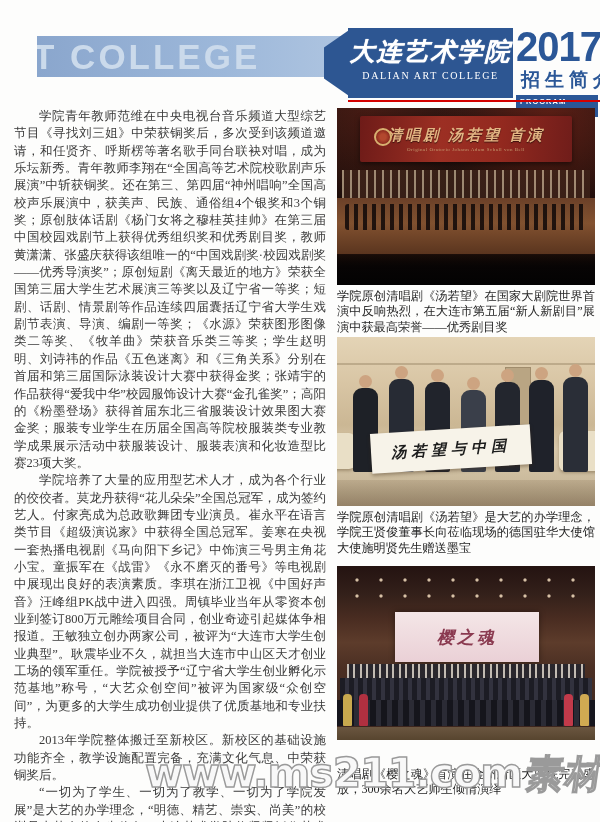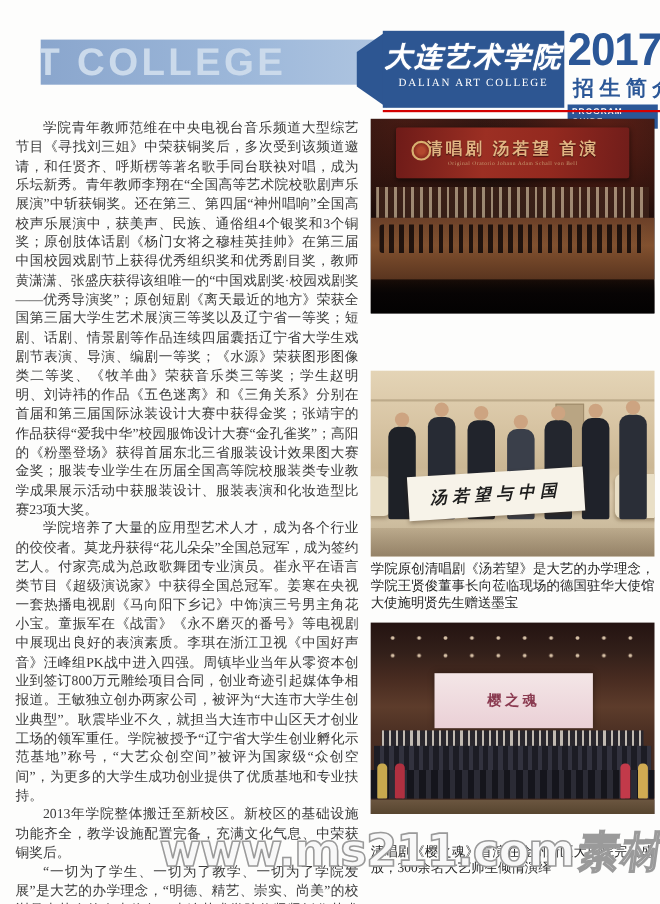--- a/index.html
+++ b/index.html
@@ -42,21 +42,21 @@
     background:linear-gradient(180deg,#2a1612 0%,#1e100c 36%,#140a08 52%,#2b1710 60%,#1a0d08 84%,#060303 100%); }
   .photo1 .glow { position:absolute; inset:0;
     background:radial-gradient(circle at 82% 6%,rgba(150,40,25,.45),transparent 42%),
                radial-gradient(circle at 12% 4%,rgba(120,35,22,.35),transparent 38%); }
   .p1-banner { position:absolute; left:9%; top:8px; width:82%; height:46px;
     background:linear-gradient(95deg,#6e1b18,#9c2f23 38%,#93291f 66%,#701d1a);
     border-radius:2px; display:flex; flex-direction:column; align-items:center; justify-content:center;
     box-shadow:0 2px 5px rgba(0,0,0,.5); }
   .p1-banner .emblem { position:absolute; left:14px; top:12px; width:18px; height:18px; border-radius:50%;
     border:2px solid #d8b070; background:radial-gradient(circle,#b3482e 30%,#8c2a1e 70%); }
-  .p1-banner-title { color:#e3b583; font-size:15px; font-weight:bold; letter-spacing:3px; 
+  .p1-banner-title { color:#e3b583; font-size:15px; font-weight:bold; letter-spacing:3px; font-style:italic;
     text-shadow:0 1px 1px rgba(0,0,0,.6); white-space:nowrap; }
   .p1-banner-sub { color:#c79c72; font-size:5px; letter-spacing:.5px; margin-top:2px; white-space:nowrap; }
   .p1-choir { position:absolute; left:2%; top:62px; width:96%; height:28px;
     background:repeating-linear-gradient(90deg,#c6b194 0 2.5px,#40251b 2.5px 8px); opacity:.75; }
   .p1-stage { position:absolute; left:0; top:90px; width:100%; height:56px;
     background:linear-gradient(180deg,#6b4028,#82512f 45%,#5a351f); }
   .p1-orch { position:absolute; left:3%; top:96px; width:94%; height:26px;
     background:repeating-linear-gradient(90deg,rgba(15,8,8,.85) 0 4px,rgba(120,80,50,.15) 4px 9px); border-radius:3px; }
   .p1-audience { position:absolute; left:0; bottom:0; width:100%; height:30px;
     background:linear-gradient(180deg,rgba(8,4,3,.2),#070404 40%,#030202); }
@@ -85,21 +85,21 @@
 
   
   .photo3 { top:566px; height:174px;
     background:linear-gradient(180deg,#241311 0%,#33201a 16%,#492c21 30%,#5d3c2b 44%,#4b2f23 58%,#3a241c 100%); }
   .p3-lights { position:absolute; left:8px; top:6px; right:8px; height:36px;
     background-image:radial-gradient(circle,rgba(255,232,200,.95) 1px,transparent 2.2px);
     background-size:24px 16px; opacity:.85; }
   .p3-backdrop { position:absolute; left:58px; top:46px; width:144px; height:50px;
     background:linear-gradient(180deg,#f4e6e7,#ead0d6);
     display:flex; align-items:center; justify-content:center; box-shadow:0 0 6px rgba(0,0,0,.4); }
-  .p3-backdrop-text { font-size:13px; font-weight:bold; color:#8a3a50; letter-spacing:3px; }
+  .p3-backdrop-text { font-size:17px; font-weight:bold; font-style:italic; color:#8a3a50; letter-spacing:3px; }
   .p3-row1 { position:absolute; left:4%; top:98px; width:92%; height:16px;
     background:repeating-linear-gradient(90deg,#cfcac2 0 2px,#26262e 2px 6.5px); opacity:.9; }
   .p3-row2 { position:absolute; left:1%; top:112px; width:98%; height:24px;
     background:repeating-linear-gradient(90deg,#1c1c24 0 5px,#32323e 5px 9px); }
   .p3-row3 { position:absolute; left:0; top:134px; width:100%; height:26px;
     background:repeating-linear-gradient(90deg,#15151c 0 6px,#2b2b35 6px 11px); }
   .gown { position:absolute; bottom:14px; width:9px; height:32px; border-radius:4px 4px 1px 1px; }
   .gown.g1{left:6px;background:#c8a94e;} .gown.g2{left:22px;background:#b03040;}
   .gown.g3{right:22px;background:#c23a4a;} .gown.g4{right:6px;background:#d0aa52;}
   .p3-floor { position:absolute; left:0; bottom:0; width:100%; height:13px;
@@ -148,20 +148,21 @@
     <div class="p1-banner">
       <div class="emblem"></div>
       <div class="p1-banner-title">清唱剧 汤若望 首演</div>
       <div class="p1-banner-sub">Original Oratorio Johann Adam Schall von Bell</div>
     </div>
     <div class="p1-choir"></div>
     <div class="p1-stage"></div>
     <div class="p1-orch"></div>
     <div class="p1-audience"></div>
   </div>
+  <div class="caption caption1">学院原创清唱剧《汤若望》在国家大剧院世界首演中反响热烈，在大连市第五届“新人新剧目”展演中获最高荣誉——优秀剧目奖</div>
 
   <div class="photo photo2">
     <div class="p2-trim"></div>
     <div class="p2-door"></div>
     <div class="sofa left"></div>
     <div class="sofa right"></div>
     <div class="person n1"></div>
     <div class="person n2"></div>
     <div class="person n3"></div>
     <div class="person n4"></div>

